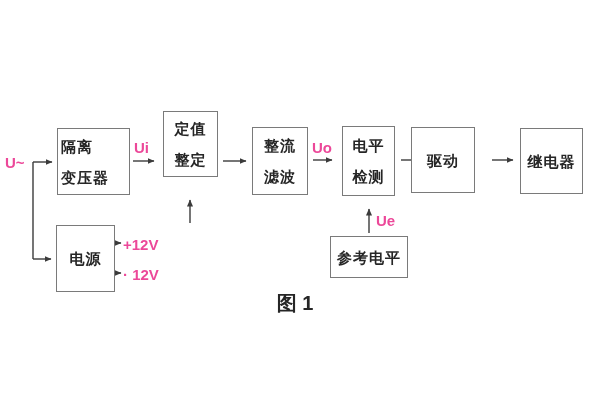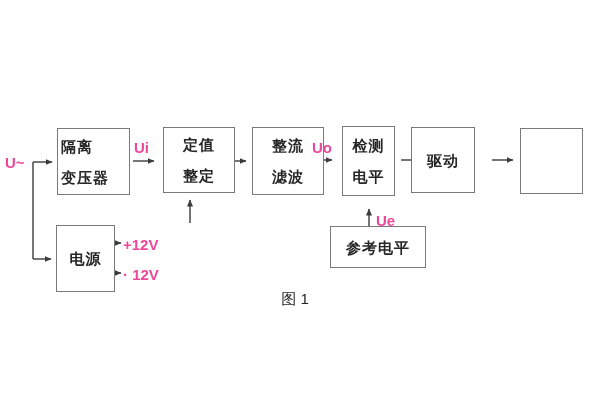--- a/index.html
+++ b/index.html
@@ -34,22 +34,22 @@
     position: absolute;
     font-size: 15px;
     font-weight: 700;
     color: #ec4899;
     white-space: nowrap;
   }
   .caption {
     position: absolute;
     left: 255px; top: 290px; width: 80px;
     text-align: center;
-    font-size: 15px;
-    font-weight: 400;
+    font-size: 20px;
+    font-weight: 700;
   }
 </style>
 </head>
 <body>
 
 <div class="canvas">
 
   <svg class="wires" viewBox="0 0 600 400" xmlns="http://www.w3.org/2000/svg">
     <defs>
       <marker id="ah" markerUnits="userSpaceOnUse" markerWidth="8" markerHeight="7" refX="6.5" refY="3" orient="auto">
@@ -68,48 +68,49 @@
     <path d="M103,273 H121" marker-end="url(#ah)"></path>
     <path d="M190,223 V200" marker-end="url(#ah)"></path>
     <path d="M369,233 V209" marker-end="url(#ah)"></path>
   </svg>
 
   <div class="box align-left" style="left:57px;top:128px;width:73px;height:67px">
     <span>隔离</span>
     <span>变压器</span>
   </div>
 
-  <div class="box" style="left:163px;top:127px;width:72px;height:66px">
+  <div class="box" style="left:163px;top:111px;width:55px;height:66px">
     <span>定值</span>
     <span>整定</span>
   </div>
 
-  <div class="box" style="left:252px;top:127px;width:72px;height:68px">
+  <div class="box" style="left:252px;top:127px;width:56px;height:68px">
     <span>整流</span>
     <span>滤波</span>
   </div>
 
   <div class="box" style="left:342px;top:126px;width:53px;height:70px">
+    <span>电平</span>
     <span>检测</span>
-    <span>电平</span>
   </div>
 
   <div class="box" style="left:411px;top:127px;width:64px;height:66px">
     <span>驱动</span>
   </div>
 
   <div class="box" style="left:520px;top:128px;width:63px;height:66px">
+    <span>继电器</span>
   </div>
 
   <div class="box" style="left:56px;top:225px;width:59px;height:67px">
     <span>电源</span>
   </div>
 
 
-  <div class="box" style="left:330px;top:226px;width:96px;height:42px">
+  <div class="box" style="left:330px;top:236px;width:78px;height:42px">
     <span>参考电平</span>
   </div>
 
   <div class="lbl" style="left:5px;top:154px">U~</div>
   <div class="lbl" style="left:134px;top:139px">Ui</div>
   <div class="lbl" style="left:312px;top:139px">Uo</div>
   <div class="lbl" style="left:376px;top:212px">Ue</div>
   <div class="lbl" style="left:123px;top:236px">+12V</div>
   <div class="lbl" style="left:123px;top:266px">· 12V</div>
 

